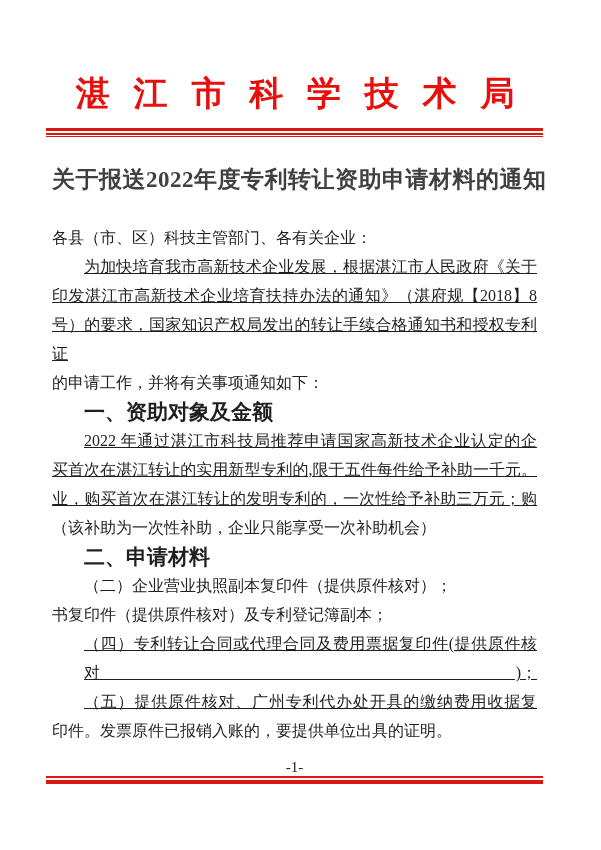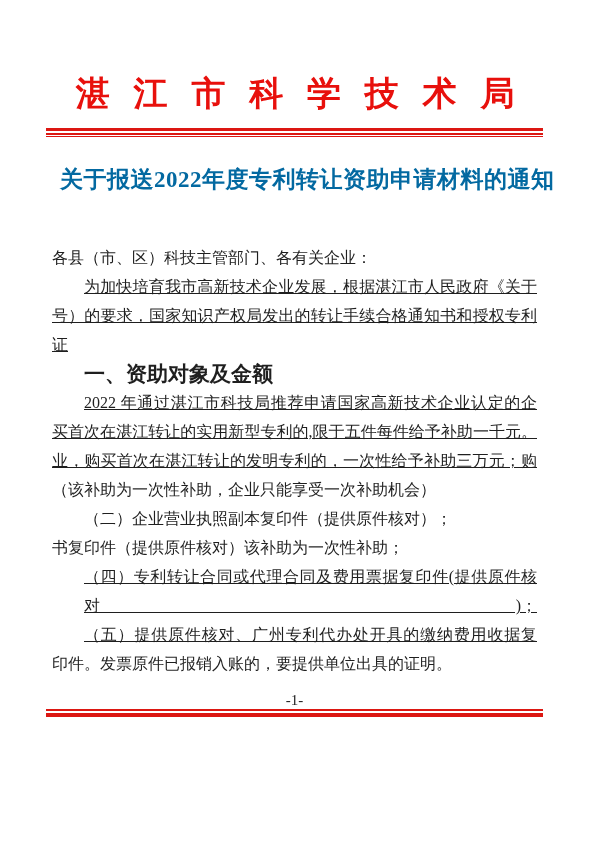--- a/index.html
+++ b/index.html
@@ -27,30 +27,30 @@
     letter-spacing: 0.70em;
     padding-left: 0.70em; 
     color: var(--accent-red, #e8100c);
     white-space: nowrap;
   }
   .header-rule { margin: 12px -6px 0 -6px; }
   .header-rule .r1 { height: 3px; background: var(--rule-red, #dc1712); }
   .header-rule .r2 { height: 2px; margin-top: 2px; background: var(--rule-red, #dc1712); }
   .header-rule .r3 { height: 1px; margin-top: 1px; background: var(--rule-red, #dc1712); }
   .doc-title {
-    margin: 26px 0 0 8px;
+    margin: 26px 0 0 0;
     text-align: center;
     font-size: 23px;
     line-height: 34px;
     font-weight: 700;
     letter-spacing: 0.5px;
-    color: #0369a1;
+    color: #404040;
     white-space: nowrap;
   }
-  .doc-body { margin-top: 46px; }
+  .doc-body { margin-top: 26px; }
   .line {
     font-size: 16px;
     line-height: 29px;
     letter-spacing: 0;
     color: var(--ink, #1f1f1f);
   }
   .line.indent { padding-left: 32px; }
   .line.fill {
     text-align: justify;
     text-align-last: justify;
@@ -85,28 +85,31 @@
     <div class="r1"></div>
     <div class="r2"></div>
     <div class="r3"></div>
   </div>
 
   <div class="doc-title">关于报送2022年度专利转让资助申请材料的通知</div>
 
   <div class="doc-body">
       <div class="line">各县（市、区）科技主管部门、各有关企业：</div>
       <div class="line indent fill">为加快培育我市高新技术企业发展，根据湛江市人民政府《关于</div>
+      <div class="line fill">印发湛江市高新技术企业培育扶持办法的通知》（湛府规【2018】8</div>
       <div class="line fill">号）的要求，国家知识产权局发出的转让手续合格通知书和授权专利证</div>
+      <div class="line">的申请工作，并将有关事项通知如下：</div>
       <div class="line indent bold">一、资助对象及金额</div>
       <div class="line indent fill">2022 年通过湛江市科技局推荐申请国家高新技术企业认定的企</div>
       <div class="line fill">买首次在湛江转让的实用新型专利的,限于五件每件给予补助一千元。</div>
       <div class="line fill">业，购买首次在湛江转让的发明专利的，一次性给予补助三万元；购</div>
       <div class="line">（该补助为一次性补助，企业只能享受一次补助机会）</div>
+      <div class="line indent bold">二、申请材料</div>
       <div class="line indent">（二）企业营业执照副本复印件（提供原件核对）；</div>
-      <div class="line">书复印件（提供原件核对）该补助为一次性补助；</div>
+      <div class="line">书复印件（提供原件核对）及专利登记簿副本；</div>
       <div class="line indent fill">（四）专利转让合同或代理合同及费用票据复印件(提供原件核对)；</div>
       <div class="line indent fill">（五）提供原件核对、广州专利代办处开具的缴纳费用收据复</div>
       <div class="line">印件。发票原件已报销入账的，要提供单位出具的证明。</div>
     </div>
 
   <div class="footer">
     <div class="page-number">-1-</div>
     <div class="footer-rule">
       <div class="f1"></div>
       <div class="f2"></div>

